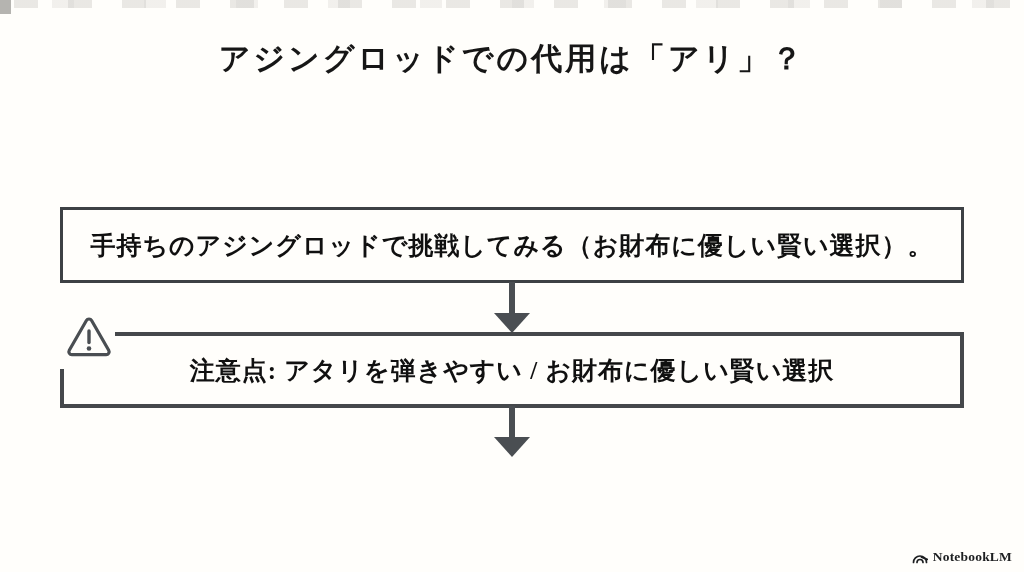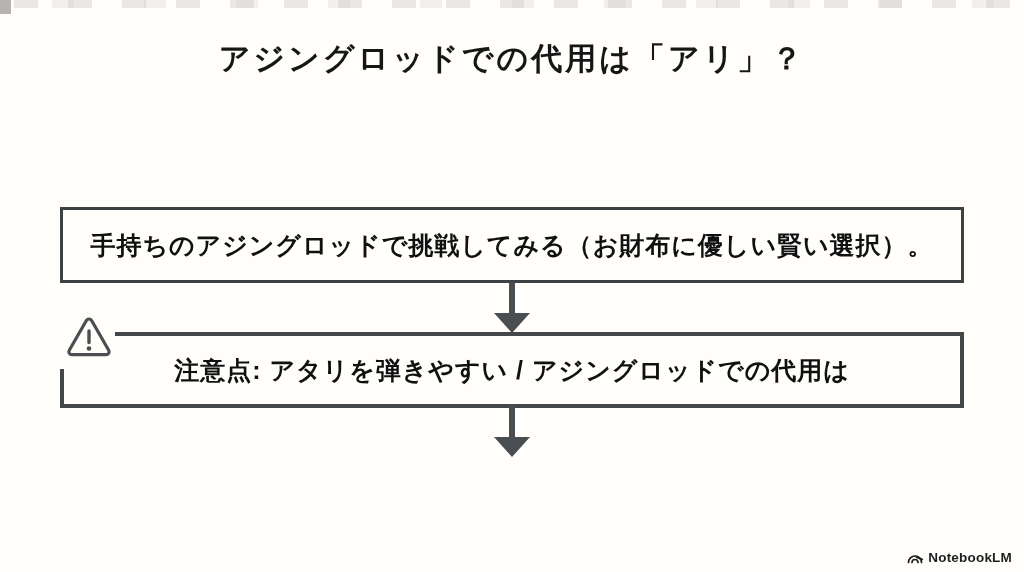--- a/index.html
+++ b/index.html
@@ -1,20 +1,20 @@
 <!DOCTYPE html>
 <html><head>
 <meta charset="utf-8">
 <style>
   html,body{margin:0;padding:0;}
   body{width:1024px;height:572px;overflow:hidden;}
   .slide{
     position:relative;width:1024px;height:572px;
     background:#fffefb;
-    font-family:Liberation Sans, sans-serif;
+    font-family:Liberation Serif, serif;
   }
   
   .artifact-strip{
     position:absolute;top:0;left:14px;right:6px;height:8px;
     background:
       repeating-linear-gradient(90deg, rgba(168,165,160,0.45) 0 24px, transparent 24px 54px),
       repeating-linear-gradient(90deg, transparent 0 38px, rgba(168,165,160,0.28) 38px 60px, transparent 60px 92px);
     opacity:.55;
   }
   .artifact-corner{position:absolute;top:0;left:0;width:11px;height:14px;background:rgba(120,118,115,0.55);}
@@ -68,21 +68,21 @@
     <polygon class="arrow-fill" points="2,31 38,31 20,51" fill="#4a4e52"></polygon>
   </svg>
 
   <div class="box box2" style="border-color: rgb(69, 72, 75);">
     <div class="icon-patch"></div>
     <svg class="warning-icon" viewBox="0 0 48 44" aria-hidden="true">
       <path d="M21.4 5.5 L4.3 35.2 a3 3 0 0 0 2.6 4.5 h34.2 a3 3 0 0 0 2.6 -4.5 L26.6 5.5 a3 3 0 0 0 -5.2 0 Z" fill="#fffefb" stroke="#4a4e52" stroke-width="3.2" stroke-linejoin="round"></path>
       <line x1="24" y1="16" x2="24" y2="27.5" stroke="#4a4e52" stroke-width="3.4" stroke-linecap="round"></line>
       <circle cx="24" cy="33.5" r="2.3" fill="#4a4e52"></circle>
     </svg>
-    <span>注意点: アタリを弾きやすい / アジングロッドでの代用は</span>
+    <span>注意点: アタリを弾きやすい / お財布に優しい賢い選択</span>
   </div>
 
   <svg class="arrow arrow2" viewBox="0 0 40 52" aria-hidden="true">
     <rect class="arrow-fill" x="17" y="0" width="6" height="34" fill="#4a4e52"></rect>
     <polygon class="arrow-fill" points="2,31 38,31 20,51" fill="#4a4e52"></polygon>
   </svg>
 
 
   <div class="footer-brand">
     <svg class="brand-icon" viewBox="0 0 16 14" aria-hidden="true">

